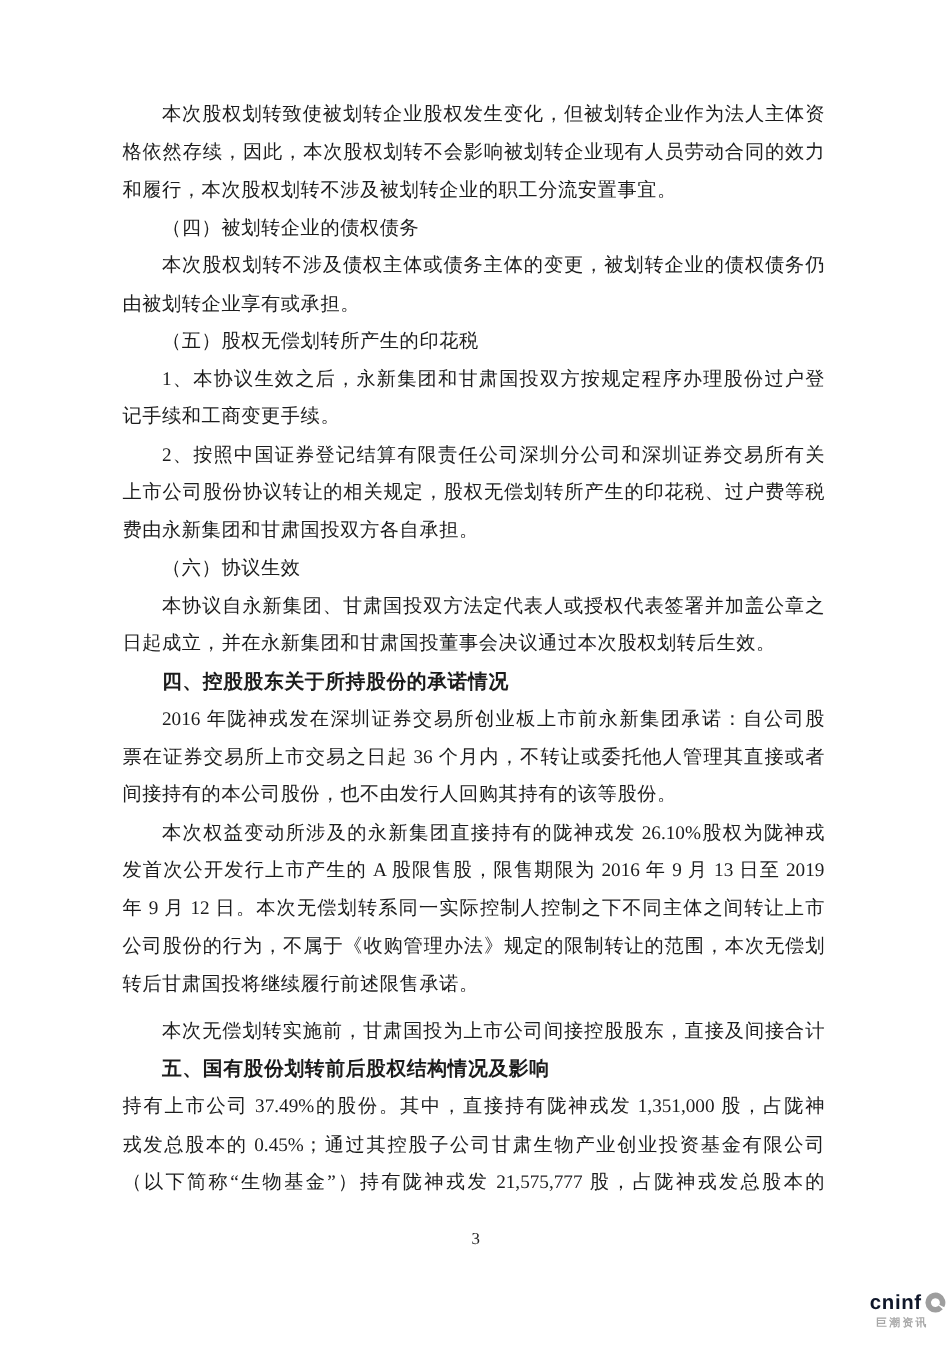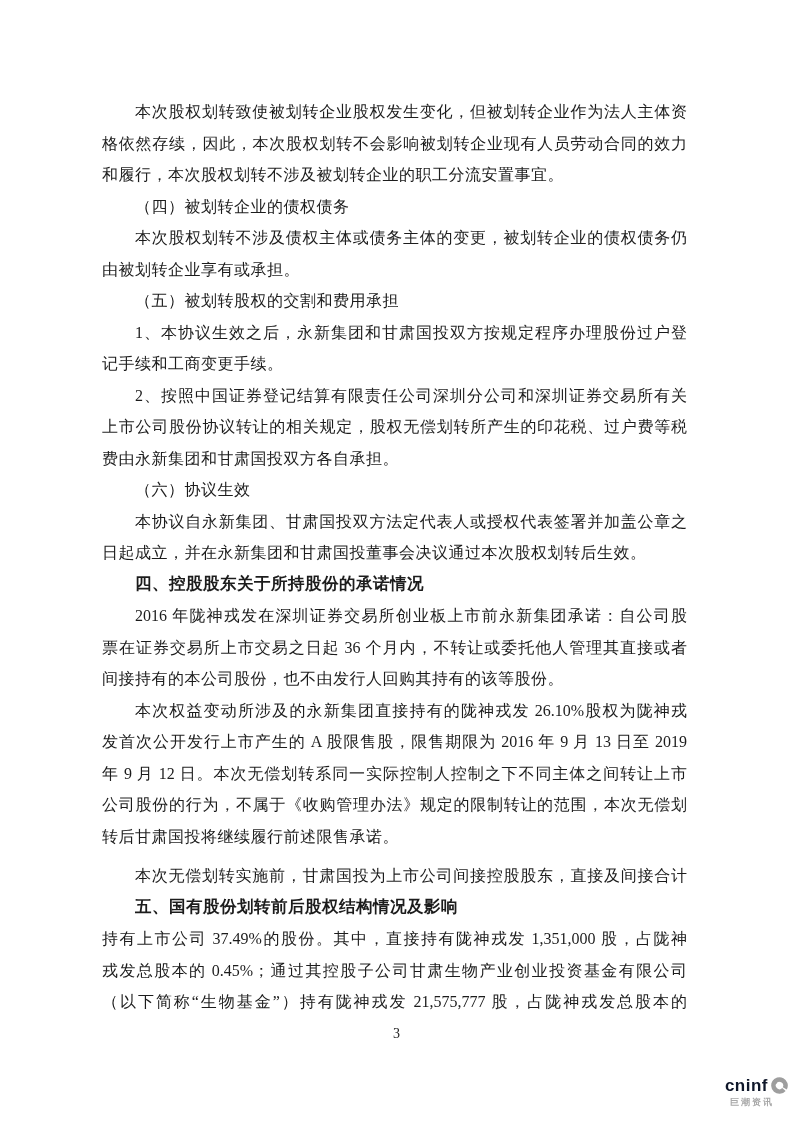--- a/index.html
+++ b/index.html
@@ -6,21 +6,21 @@
   .page{
     position:relative;
     width:793px;height:1122px;
     background:#ffffff;
     overflow:hidden;
     font-family:"Liberation Serif","DejaVu Serif",serif;
     color:#1c1c1c;
   }
   .doc-body{
     position:absolute;
-    left:102px;top:96px;
+    left:102px;top:80px;
     width:585px;
   }
   .line{
     height:31.5px;
     line-height:31.5px;
     font-size:16px;
     white-space:nowrap;
     letter-spacing:0.5px;
   }
   .line.j{
@@ -72,21 +72,21 @@
 
 <div class="page">
 
   <div class="doc-body">
       <div class="line indent j">本次股权划转致使被划转企业股权发生变化，但被划转企业作为法人主体资</div>
       <div class="line j">格依然存续，因此，本次股权划转不会影响被划转企业现有人员劳动合同的效力</div>
       <div class="line">和履行，本次股权划转不涉及被划转企业的职工分流安置事宜。</div>
       <div class="line indent">（四）被划转企业的债权债务</div>
       <div class="line indent j">本次股权划转不涉及债权主体或债务主体的变更，被划转企业的债权债务仍</div>
       <div class="line">由被划转企业享有或承担。</div>
-      <div class="line indent">（五）被划转股权的交割和费用承担</div>
+      <div class="line indent">（五）股权无偿划转所产生的印花税</div>
       <div class="line indent j">1、本协议生效之后，永新集团和甘肃国投双方按规定程序办理股份过户登</div>
       <div class="line">记手续和工商变更手续。</div>
       <div class="line indent j">2、按照中国证券登记结算有限责任公司深圳分公司和深圳证券交易所有关</div>
       <div class="line j">上市公司股份协议转让的相关规定，股权无偿划转所产生的印花税、过户费等税</div>
       <div class="line">费由永新集团和甘肃国投双方各自承担。</div>
       <div class="line indent">（六）协议生效</div>
       <div class="line indent j">本协议自永新集团、甘肃国投双方法定代表人或授权代表签署并加盖公章之</div>
       <div class="line">日起成立，并在永新集团和甘肃国投董事会决议通过本次股权划转后生效。</div>
       <div class="line indent bold">四、控股股东关于所持股份的承诺情况</div>
       <div class="line indent j">2016 年陇神戎发在深圳证券交易所创业板上市前永新集团承诺：自公司股</div>

